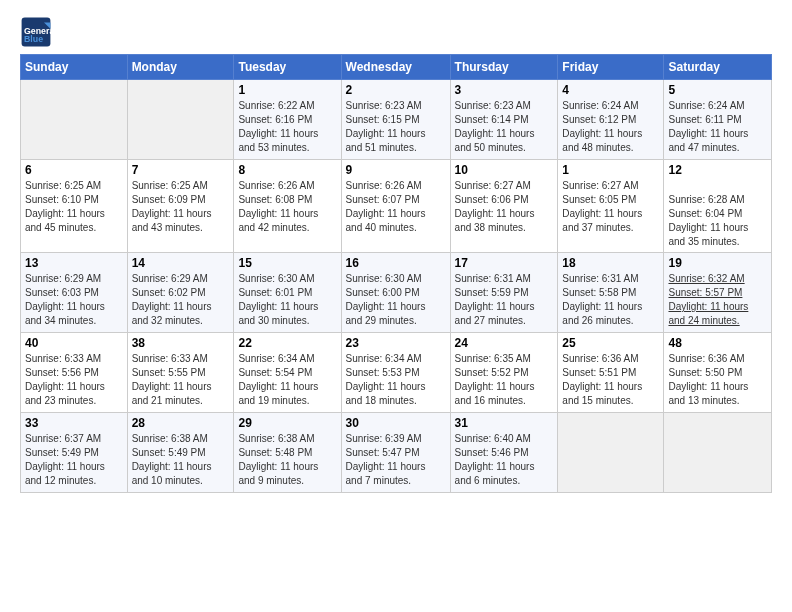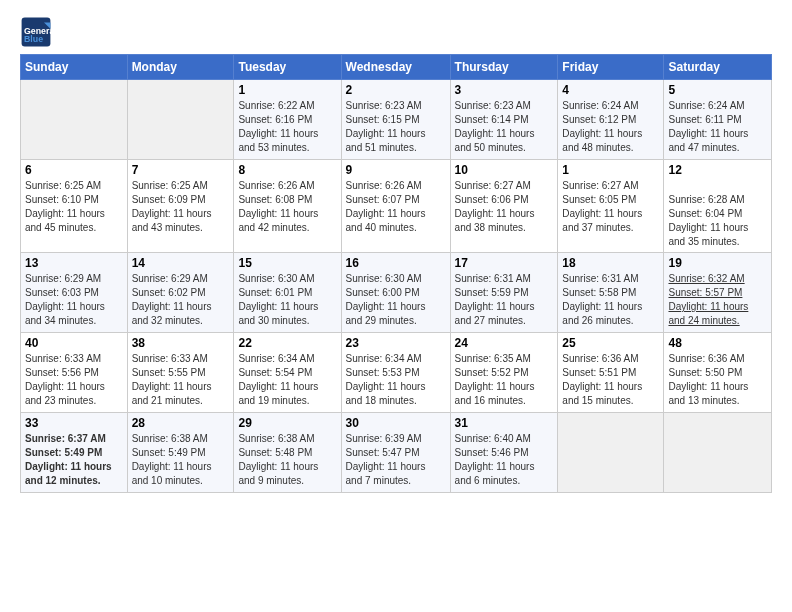--- a/index.html
+++ b/index.html
@@ -311,21 +311,21 @@
             <span class="day-num">48</span>
             <div class="day-info" style="white-space: pre-line;">Sunrise: 6:36 AM
 Sunset: 5:50 PM
 Daylight: 11 hours
 and 13 minutes.</div>
           </td>
         </tr>
         <tr>
           <td>
             <span class="day-num">33</span>
-            <div class="day-info" style="white-space: pre-line; font-weight: bold;">Sunrise: 6:37 AM
+            <div class="day-info" style="white-space: pre-line;">Sunrise: 6:37 AM
 Sunset: 5:49 PM
 Daylight: 11 hours
 and 12 minutes.</div>
           </td>
           <td>
             <span class="day-num">28</span>
             <div class="day-info" style="white-space: pre-line;">Sunrise: 6:38 AM
 Sunset: 5:49 PM
 Daylight: 11 hours
 and 10 minutes.</div>

